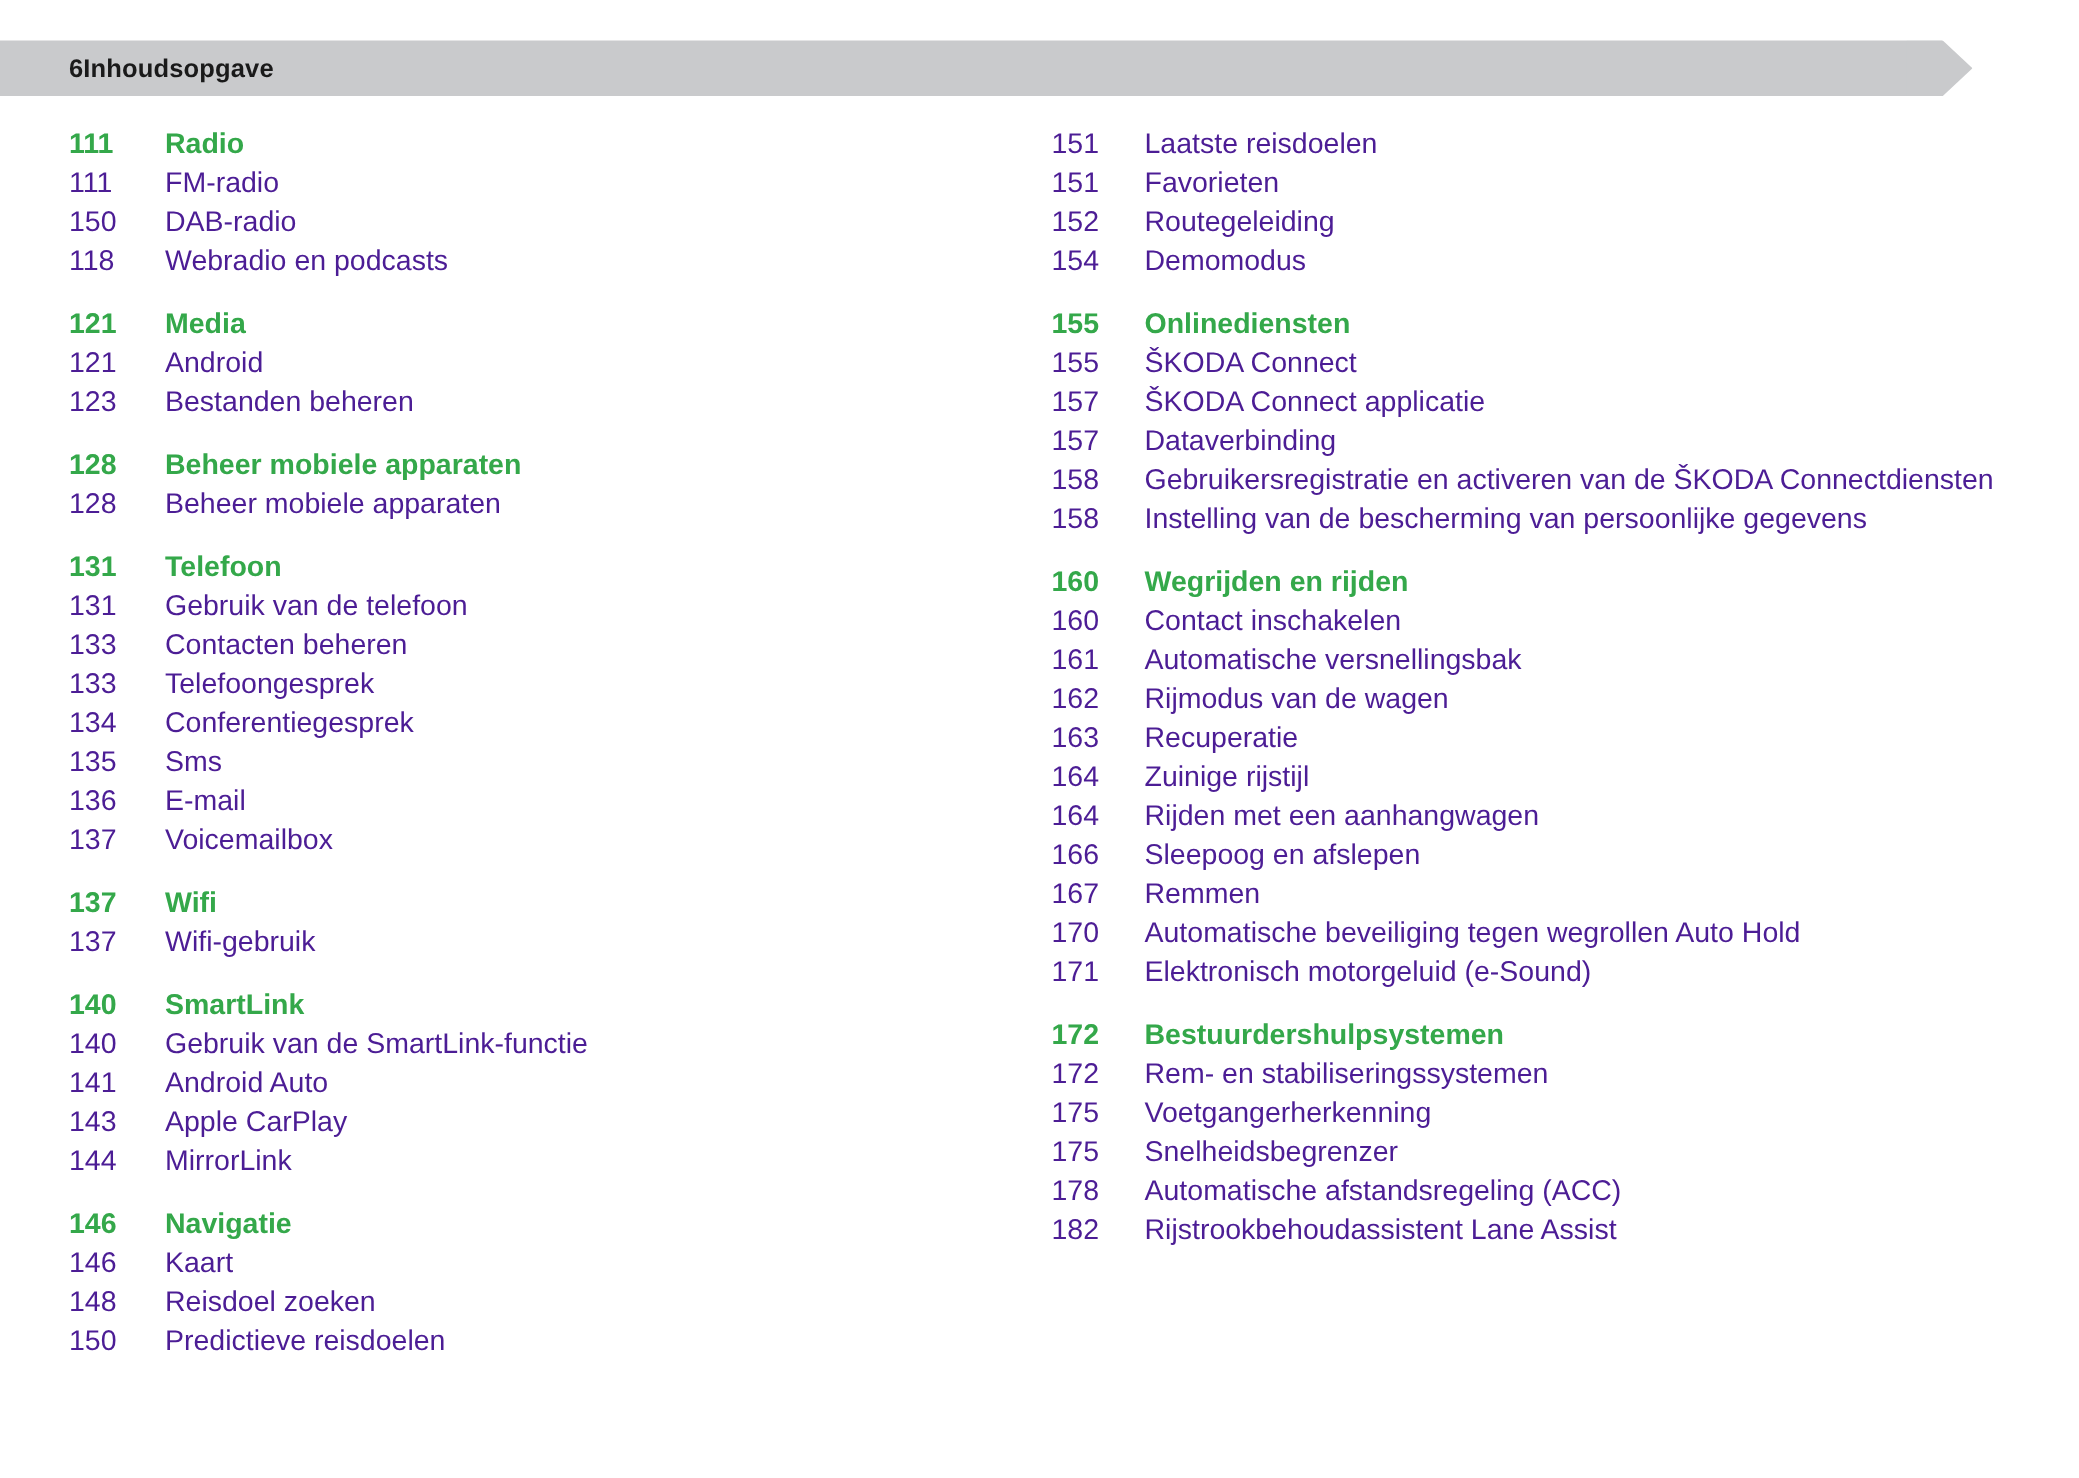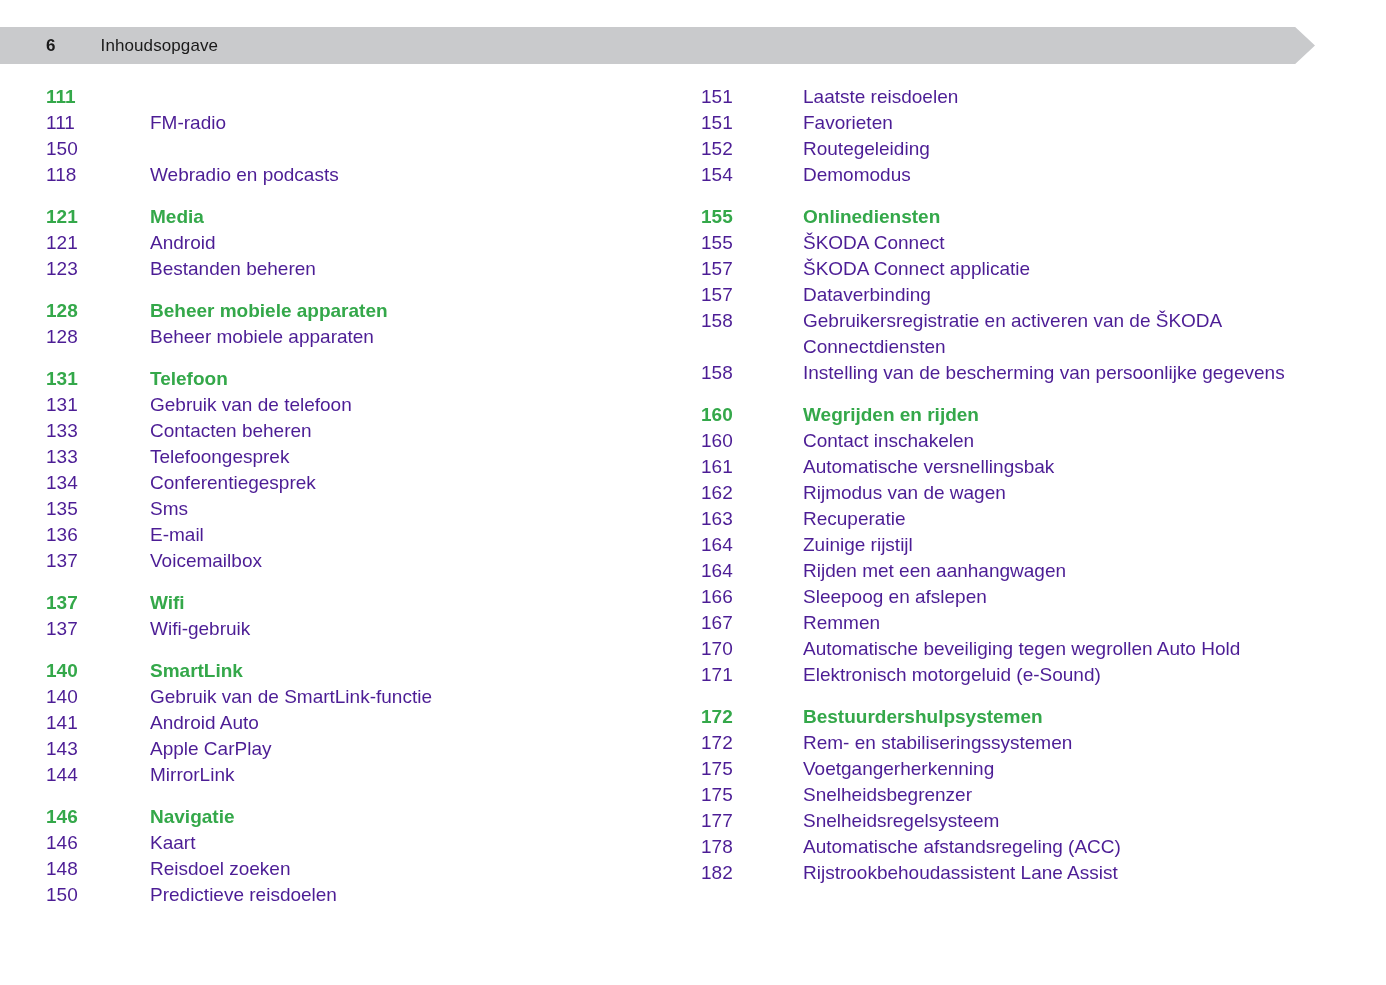--- a/index.html
+++ b/index.html
@@ -50,23 +50,22 @@
     align-items: center;
   }
   .header-page-no {
     margin-left: 46px;
     font-size: 17px;
     font-weight: bold;
     color: #1a1a1a;
     letter-spacing: 0.1px;
   }
   .header-title {
-    margin-left: 45px;
     font-size: 17px;
-    font-weight: normal;
+    font-weight: bold;
     color: #1a1a1a;
     letter-spacing: 0.1px;
   }
 
   
   .toc-columns {
     position: absolute;
     left: 0;
     top: 84px;
     width: 1386px;
@@ -80,21 +79,20 @@
 
   .toc-section + .toc-section {
     margin-top: 16px;
   }
 
   .toc-row {
     display: flex;
     align-items: flex-start;
     line-height: 26px;
     font-size: 19px;
-    gap: 40px;
   }
   .toc-row .num {
     flex: 0 0 auto;
     text-align: left;
     font-variant-numeric: tabular-nums;
   }
   .toc-column.left  .toc-row .num { width: 64px; }
   .toc-column.right .toc-row .num { width: 62px; }
 
   .toc-row .label {
@@ -125,27 +123,29 @@
     <span class="header-page-no">6</span>
     <span class="header-title">Inhoudsopgave</span>
   </div>
 </div>
 
 <div class="toc-columns">
   <div class="toc-column left">
       <div class="toc-section">
         <div class="toc-row heading">
           <span class="num">111</span>
+          <span class="label">Radio</span>
         </div>
         <div class="toc-row entry">
           <span class="num">111</span>
           <span class="label">FM-radio</span>
         </div>
         <div class="toc-row entry">
           <span class="num">150</span>
+          <span class="label">DAB-radio</span>
         </div>
         <div class="toc-row entry">
           <span class="num">118</span>
           <span class="label">Webradio en podcasts</span>
         </div>
       </div>
       <div class="toc-section">
         <div class="toc-row heading">
           <span class="num">121</span>
           <span class="label">Media</span>
@@ -356,24 +356,20 @@
         </div>
         <div class="toc-row entry">
           <span class="num">175</span>
           <span class="label">Voetgangerherkenning</span>
         </div>
         <div class="toc-row entry">
           <span class="num">175</span>
           <span class="label">Snelheidsbegrenzer</span>
         </div>
         <div class="toc-row entry">
-          <span class="num">177</span>
-          <span class="label">Snelheidsregelsysteem</span>
-        </div>
-        <div class="toc-row entry">
           <span class="num">178</span>
           <span class="label">Automatische afstandsregeling (ACC)</span>
         </div>
         <div class="toc-row entry">
           <span class="num">182</span>
           <span class="label">Rijstrookbehoudassistent Lane Assist</span>
         </div>
       </div>
     </div>
 </div>

